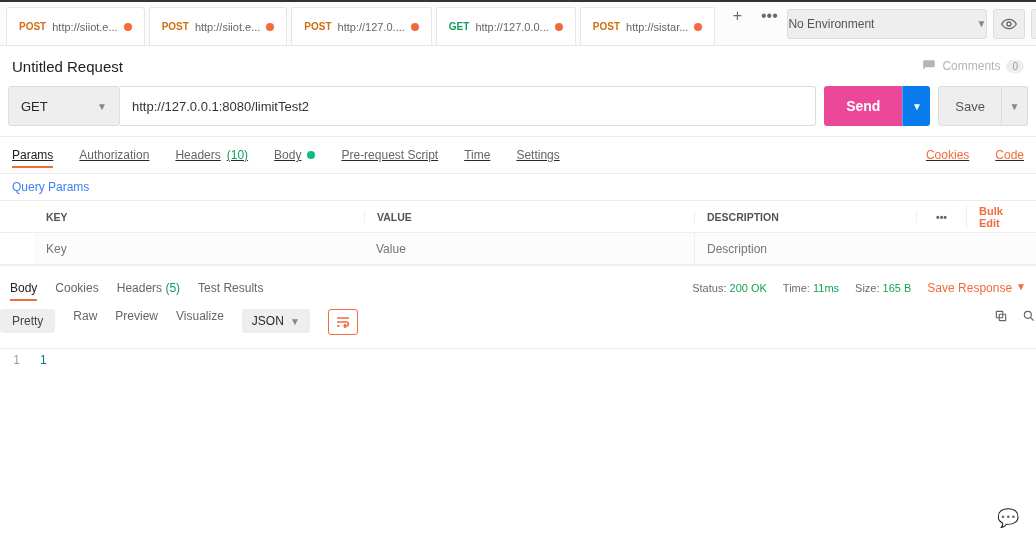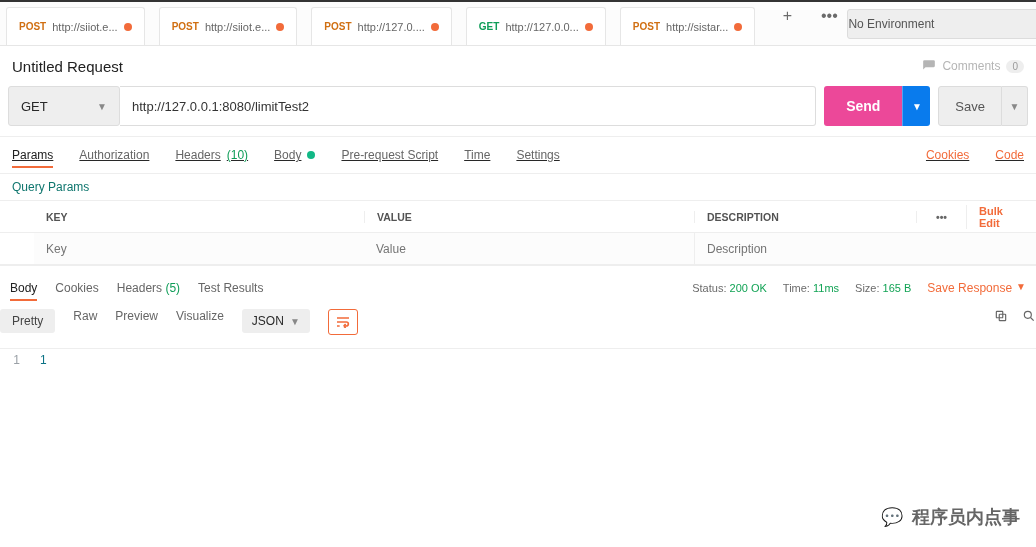--- a/index.html
+++ b/index.html
@@ -1,19 +1,19 @@
 <!DOCTYPE html>
 <html><head>
 <meta charset="utf-8">
 <style>
 * { box-sizing: border-box; margin: 0; padding: 0; font-family: -apple-system, BlinkMacSystemFont, "Segoe UI", Helvetica, Arial, sans-serif; }
 body { width: 1036px; height: 547px; background: #fff; font-size: 12px; color: #282828; overflow: hidden; position: relative; }
 .topline { height: 2px; background: #333; }
 .top { display: flex; align-items: center; height: 44px; border-bottom: 1px solid #e6e6e6; background: #fcfcfc; padding-left: 6px; }
-.tabs { display: flex; align-items: stretch; flex: 1; gap: 10px; height: 100%; }
+.tabs { display: flex; align-items: stretch; flex: 1; gap: 0; height: 100%; }
 .tab { display: flex; align-items: center; height: 38px; margin-top: 5px; padding: 0 12px; border: 1px solid #e6e6e6; border-bottom: none; border-top-left-radius: 3px; border-top-right-radius: 3px; background: #fff; cursor: pointer; margin-right: 4px; font-size: 11px; gap: 6px; }
 .tab .method-post { color: #d06f12; font-weight: 700; font-size: 10px; }
 .tab .method-get { color: #0f9d58; font-weight: 700; font-size: 10px; }
 .tab .url { color: #666; }
 .tab .dot { width: 8px; height: 8px; border-radius: 50%; background: #f26b3a; }
 .plus, .more { width: 28px; height: 28px; display: flex; align-items: center; justify-content: center; color: #6b6b6b; font-size: 16px; cursor: pointer; border-radius: 3px; margin-left: 4px; }
 .env-wrap { display: flex; align-items: center; gap: 6px; padding: 0 6px 0 4px; }
 .env-select { width: 200px; height: 30px; border: 1px solid #dcdcdc; border-radius: 3px; background: #eee; display: flex; align-items: center; justify-content: space-between; padding: 0 0; color: #555; cursor: pointer; font-size: 12px; }
 .sqbtn { width: 32px; height: 30px; border: 1px solid #dcdcdc; border-radius: 3px; background: #eee; display: flex; align-items: center; justify-content: center; color: #555; cursor: pointer; }
 
@@ -33,21 +33,21 @@
 .save-dd { background: #eee; border: 1px solid #dcdcdc; border-left: none; width: 26px; border-radius: 0 3px 3px 0; cursor: pointer; display: flex; align-items: center; justify-content: center; color: #555; }
 
 .reqtabs { display: flex; align-items: center; height: 38px; border-top: 1px solid #eee; border-bottom: 1px solid #eee; padding: 0 12px; gap: 26px; text-decoration: underline; }
 .reqtabs .rtab { font-size: 12px; color: #666; cursor: pointer; padding: 4px 0; display: flex; align-items: center; gap: 6px; }
 .reqtabs .rtab.active { color: #212121; box-shadow: 0 2px 0 #f26b3a; }
 .hdr-count { color: #0f9d58; }
 .body-dot { width: 8px; height: 8px; border-radius: 50%; background: #12b886; display: inline-block; }
 .spacer { flex: 1; }
 .link-orange { color: #f26b3a; cursor: pointer; }
 
-.sub-title { padding: 6px 12px; font-size: 12px; color: #0f766e; border-bottom: 1px solid #eee; }
+.sub-title { padding: 6px 12px; font-size: 12px; color: #3b82f6; border-bottom: 1px solid #eee; }
 .param-head, .param-row { display: flex; align-items: center; height: 32px; border-bottom: 1px solid #eee; }
 .param-head div, .param-row input { padding: 0 12px; }
 .param-head { font-size: 10.5px; color: #535353; font-weight: 600; }
 .param-row input { border: none; outline: none; font-size: 12px; color: #999; height: 100%; background: #fcfcfc; }
 .pc1 { width: 34px; }
 .pc2 { flex: 0 0 330px; text-align: left; }
 .pc3 { flex: 0 0 330px; text-align: left; border-left: 1px solid #eee; }
 .pc4 { flex: 1; text-align: left; border-left: 1px solid #eee; }
 .pc5 { width: 50px; display:flex; align-items:center; justify-content:center; color:#666; cursor:pointer; border-left: 1px solid #eee; }
 .pc6 { width: 70px; color: #f26b3a; cursor: pointer; border-left: 1px solid #eee; display:flex; align-items:center; justify-content:center; font-size:11px;}
@@ -245,14 +245,13 @@
 </div>
 
 <div class="code">
   <span class="ln">1</span><span class="v">1</span>
 </div>
 
 <div class="watermark">
   <span class="wm-ico">
       <span>💬</span>
     </span>
-  <span>程序员内点事</span>
 </div>
 
 </body></html>

